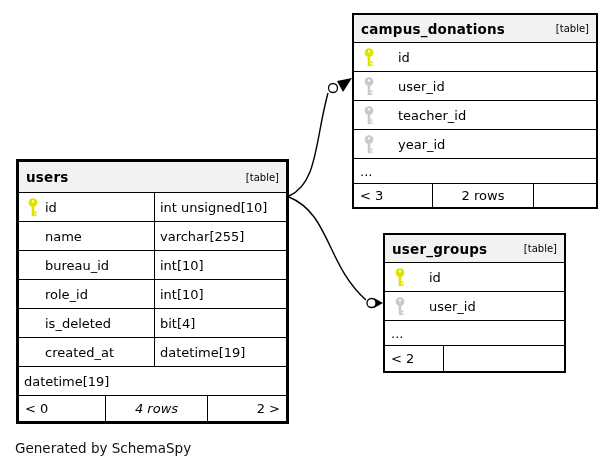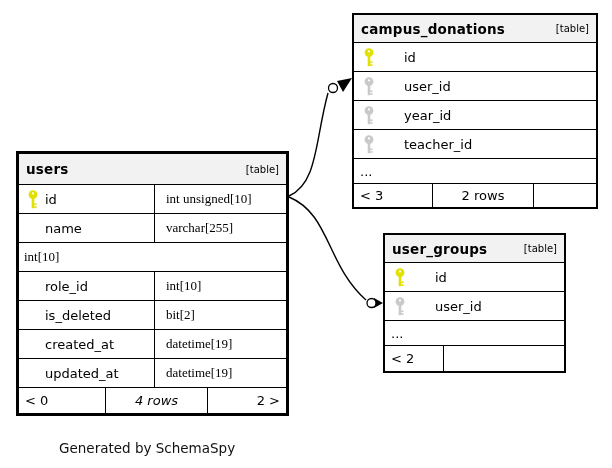--- a/index.html
+++ b/index.html
@@ -25,51 +25,50 @@
   
   .dbtable {
     position: absolute;
     background: #ffffff;
     border: 2px solid #000000;
     box-sizing: border-box;
     z-index: 2;
     font-size: 13px;
     color: #000000;
   }
-  .dbtable.main { border-width: 3px; }
+  .dbtable.main { border-width: 3px; margin-top: 8px; }
   .thead {
     display: flex;
     justify-content: space-between;
     align-items: center;
     background: #f2f2f2;
     padding: 4px 7px;
     box-sizing: border-box;
   }
   .tname { font-weight: bold; font-size: 13.5px; letter-spacing: 0.2px; }
   .ttype { font-size: 10px; }
   .trow {
     display: flex;
     align-items: center;
     height: 29px;
     border-top: 1px solid #000000;
     box-sizing: border-box;
-    gap: 6px;
   }
   .name-cell {
     display: flex;
     align-items: center;
     height: 100%;
     box-sizing: border-box;
   }
   .users-nc {
     width: 136px;
     border-right: 1px solid #000000;
     padding-left: 9px;
   }
-  .type-cell { flex: 1; padding-left: 5px; font-family: Liberation Serif, serif; }
+  .type-cell { flex: 1; padding-left: 5px; }
   .key-slot {
     display: inline-flex;
     align-items: center;
     color: transparent;          
     flex: 0 0 auto;
   }
   .u-slot { width: 17px; }
   .w-slot { width: 34px; }
   .key-slot.primary-key-icon { color: #e1e100; }
   .key-slot.foreign-key-icon { color: #c9c9c9; }
@@ -120,21 +119,20 @@
   #tbl-groups .fc2 { width: 75px; }
   #tbl-groups .fc3 { flex: 1; }
   
   #caption {
     position: absolute;
     left: 15px;
     top: 440px;
     font-size: 13.5px;
     color: #111111;
     z-index: 2;
-    margin-left: 44px;
   }
 </style>
 </head>
 <body>
 
 <div id="canvas">
 
   <svg id="connectors" viewBox="0 0 612 468" xmlns="http://www.w3.org/2000/svg">
     <g>
       <path d="M 289 196 C 318 183 315 140 328 93" fill="none" stroke="#000" stroke-width="1.4"></path>
@@ -180,33 +178,33 @@
     <div class="trow">
       <span class="key-slot w-slot foreign-key-icon">
           <svg viewBox="0 0 10 19" width="10" height="19">
             <circle cx="5" cy="4.6" r="4.4" fill="currentColor"></circle>
             <circle cx="5" cy="3.4" r="1.1" fill="#fff"></circle>
             <rect x="3.7" y="8.6" width="2.6" height="9.6" fill="currentColor"></rect>
             <rect x="6.3" y="13.4" width="2.2" height="1.7" fill="currentColor"></rect>
             <rect x="6.3" y="16.2" width="2.2" height="1.7" fill="currentColor"></rect>
           </svg>
         </span>
+      <span>teacher_id</span>
+    </div>
+    <div class="trow">
+      <span class="key-slot w-slot foreign-key-icon">
+          <svg viewBox="0 0 10 19" width="10" height="19">
+            <circle cx="5" cy="4.6" r="4.4" fill="currentColor"></circle>
+            <circle cx="5" cy="3.4" r="1.1" fill="#fff"></circle>
+            <rect x="3.7" y="8.6" width="2.6" height="9.6" fill="currentColor"></rect>
+            <rect x="6.3" y="13.4" width="2.2" height="1.7" fill="currentColor"></rect>
+            <rect x="6.3" y="16.2" width="2.2" height="1.7" fill="currentColor"></rect>
+          </svg>
+        </span>
       <span>year_id</span>
-    </div>
-    <div class="trow">
-      <span class="key-slot w-slot foreign-key-icon">
-          <svg viewBox="0 0 10 19" width="10" height="19">
-            <circle cx="5" cy="4.6" r="4.4" fill="currentColor"></circle>
-            <circle cx="5" cy="3.4" r="1.1" fill="#fff"></circle>
-            <rect x="3.7" y="8.6" width="2.6" height="9.6" fill="currentColor"></rect>
-            <rect x="6.3" y="13.4" width="2.2" height="1.7" fill="currentColor"></rect>
-            <rect x="6.3" y="16.2" width="2.2" height="1.7" fill="currentColor"></rect>
-          </svg>
-        </span>
-      <span>teacher_id</span>
     </div>
     <div class="ellipsis-row">...</div>
     <div class="tfoot">
       <span class="fcell f-left fc1">&lt; 3</span>
       <span class="fcell f-mid fc2">2 rows</span>
       <span class="fcell f-right fc3"></span>
     </div>
   </div>
 
   <div class="dbtable main" id="tbl-users">
@@ -238,20 +236,32 @@
               <rect x="3.7" y="8.6" width="2.6" height="9.6" fill="currentColor"></rect>
               <rect x="6.3" y="13.4" width="2.2" height="1.7" fill="currentColor"></rect>
               <rect x="6.3" y="16.2" width="2.2" height="1.7" fill="currentColor"></rect>
             </svg>
           </span>
         <span>name</span>
       </span>
       <span class="type-cell">varchar[255]</span>
     </div>
     <div class="trow">
+      <span class="name-cell users-nc">
+        <span class="key-slot u-slot">
+            <svg viewBox="0 0 10 19" width="10" height="19">
+              <circle cx="5" cy="4.6" r="4.4" fill="currentColor"></circle>
+              <circle cx="5" cy="3.4" r="1.1" fill="#fff"></circle>
+              <rect x="3.7" y="8.6" width="2.6" height="9.6" fill="currentColor"></rect>
+              <rect x="6.3" y="13.4" width="2.2" height="1.7" fill="currentColor"></rect>
+              <rect x="6.3" y="16.2" width="2.2" height="1.7" fill="currentColor"></rect>
+            </svg>
+          </span>
+        <span>bureau_id</span>
+      </span>
       <span class="type-cell">int[10]</span>
     </div>
     <div class="trow">
       <span class="name-cell users-nc">
         <span class="key-slot u-slot">
             <svg viewBox="0 0 10 19" width="10" height="19">
               <circle cx="5" cy="4.6" r="4.4" fill="currentColor"></circle>
               <circle cx="5" cy="3.4" r="1.1" fill="#fff"></circle>
               <rect x="3.7" y="8.6" width="2.6" height="9.6" fill="currentColor"></rect>
               <rect x="6.3" y="13.4" width="2.2" height="1.7" fill="currentColor"></rect>
@@ -268,50 +278,38 @@
             <svg viewBox="0 0 10 19" width="10" height="19">
               <circle cx="5" cy="4.6" r="4.4" fill="currentColor"></circle>
               <circle cx="5" cy="3.4" r="1.1" fill="#fff"></circle>
               <rect x="3.7" y="8.6" width="2.6" height="9.6" fill="currentColor"></rect>
               <rect x="6.3" y="13.4" width="2.2" height="1.7" fill="currentColor"></rect>
               <rect x="6.3" y="16.2" width="2.2" height="1.7" fill="currentColor"></rect>
             </svg>
           </span>
         <span>is_deleted</span>
       </span>
-      <span class="type-cell">bit[2]</span>
+      <span class="type-cell">bit[4]</span>
     </div>
     <div class="trow">
       <span class="name-cell users-nc">
         <span class="key-slot u-slot">
             <svg viewBox="0 0 10 19" width="10" height="19">
               <circle cx="5" cy="4.6" r="4.4" fill="currentColor"></circle>
               <circle cx="5" cy="3.4" r="1.1" fill="#fff"></circle>
               <rect x="3.7" y="8.6" width="2.6" height="9.6" fill="currentColor"></rect>
               <rect x="6.3" y="13.4" width="2.2" height="1.7" fill="currentColor"></rect>
               <rect x="6.3" y="16.2" width="2.2" height="1.7" fill="currentColor"></rect>
             </svg>
           </span>
         <span>created_at</span>
       </span>
       <span class="type-cell">datetime[19]</span>
     </div>
     <div class="trow">
-      <span class="name-cell users-nc">
-        <span class="key-slot u-slot">
-            <svg viewBox="0 0 10 19" width="10" height="19">
-              <circle cx="5" cy="4.6" r="4.4" fill="currentColor"></circle>
-              <circle cx="5" cy="3.4" r="1.1" fill="#fff"></circle>
-              <rect x="3.7" y="8.6" width="2.6" height="9.6" fill="currentColor"></rect>
-              <rect x="6.3" y="13.4" width="2.2" height="1.7" fill="currentColor"></rect>
-              <rect x="6.3" y="16.2" width="2.2" height="1.7" fill="currentColor"></rect>
-            </svg>
-          </span>
-        <span>updated_at</span>
-      </span>
       <span class="type-cell">datetime[19]</span>
     </div>
     <div class="tfoot">
       <span class="fcell f-left fc1">&lt; 0</span>
       <span class="fcell f-mid fc2">4 rows</span>
       <span class="fcell f-right fc3">2 &gt;</span>
     </div>
   </div>
 
   <div class="dbtable" id="tbl-groups">

